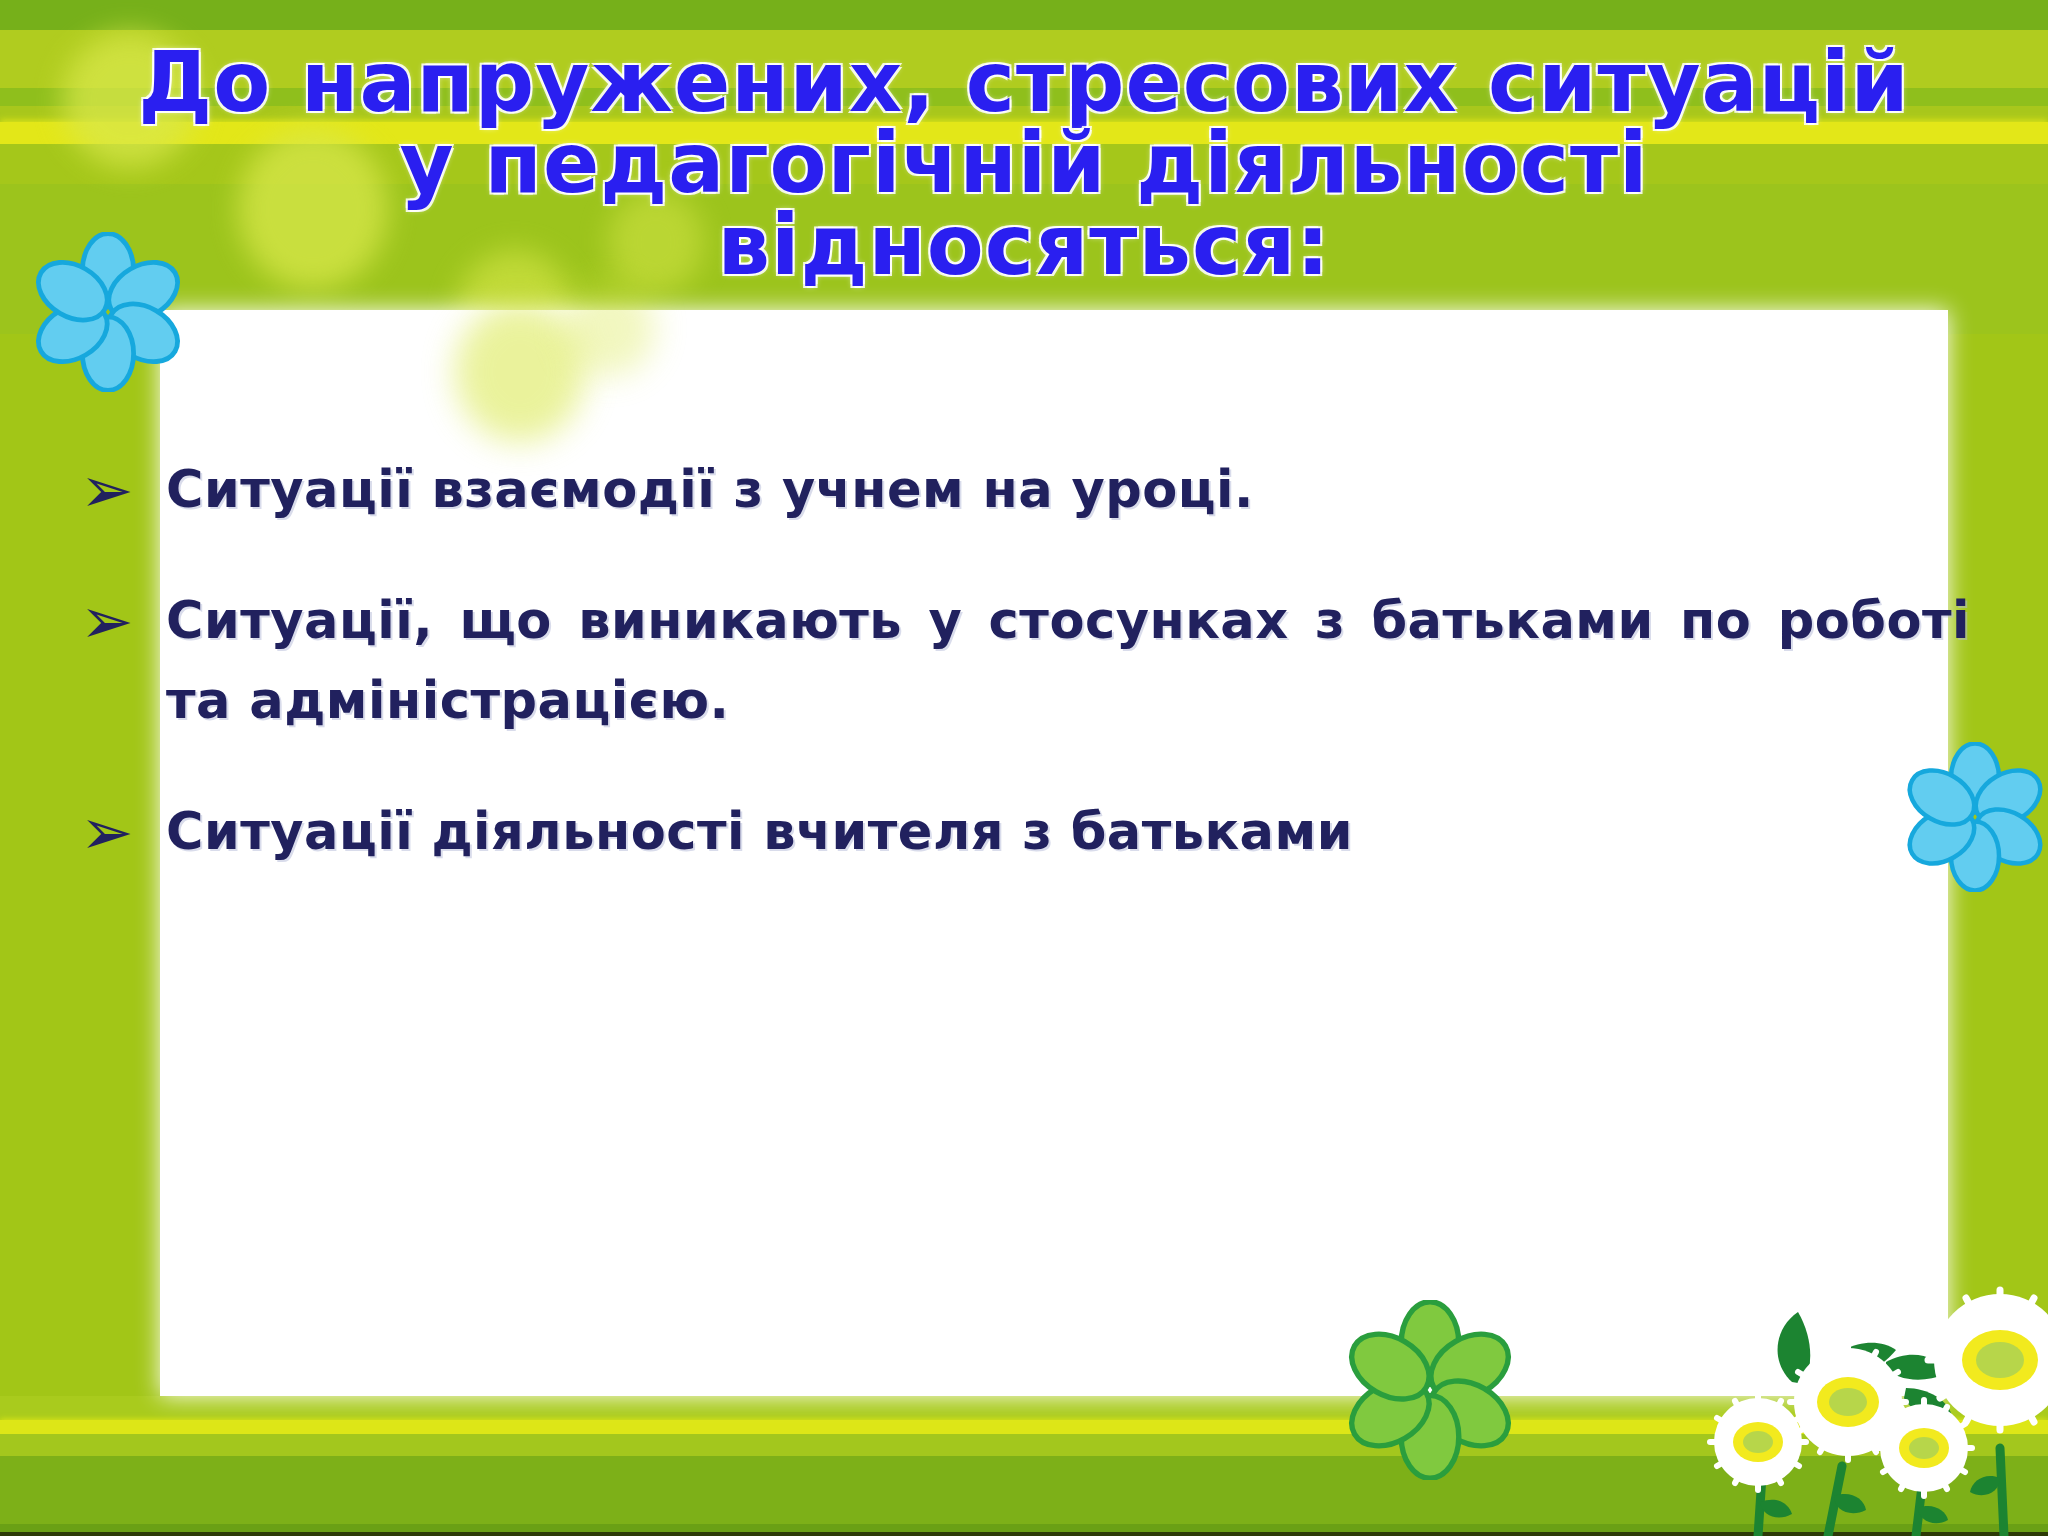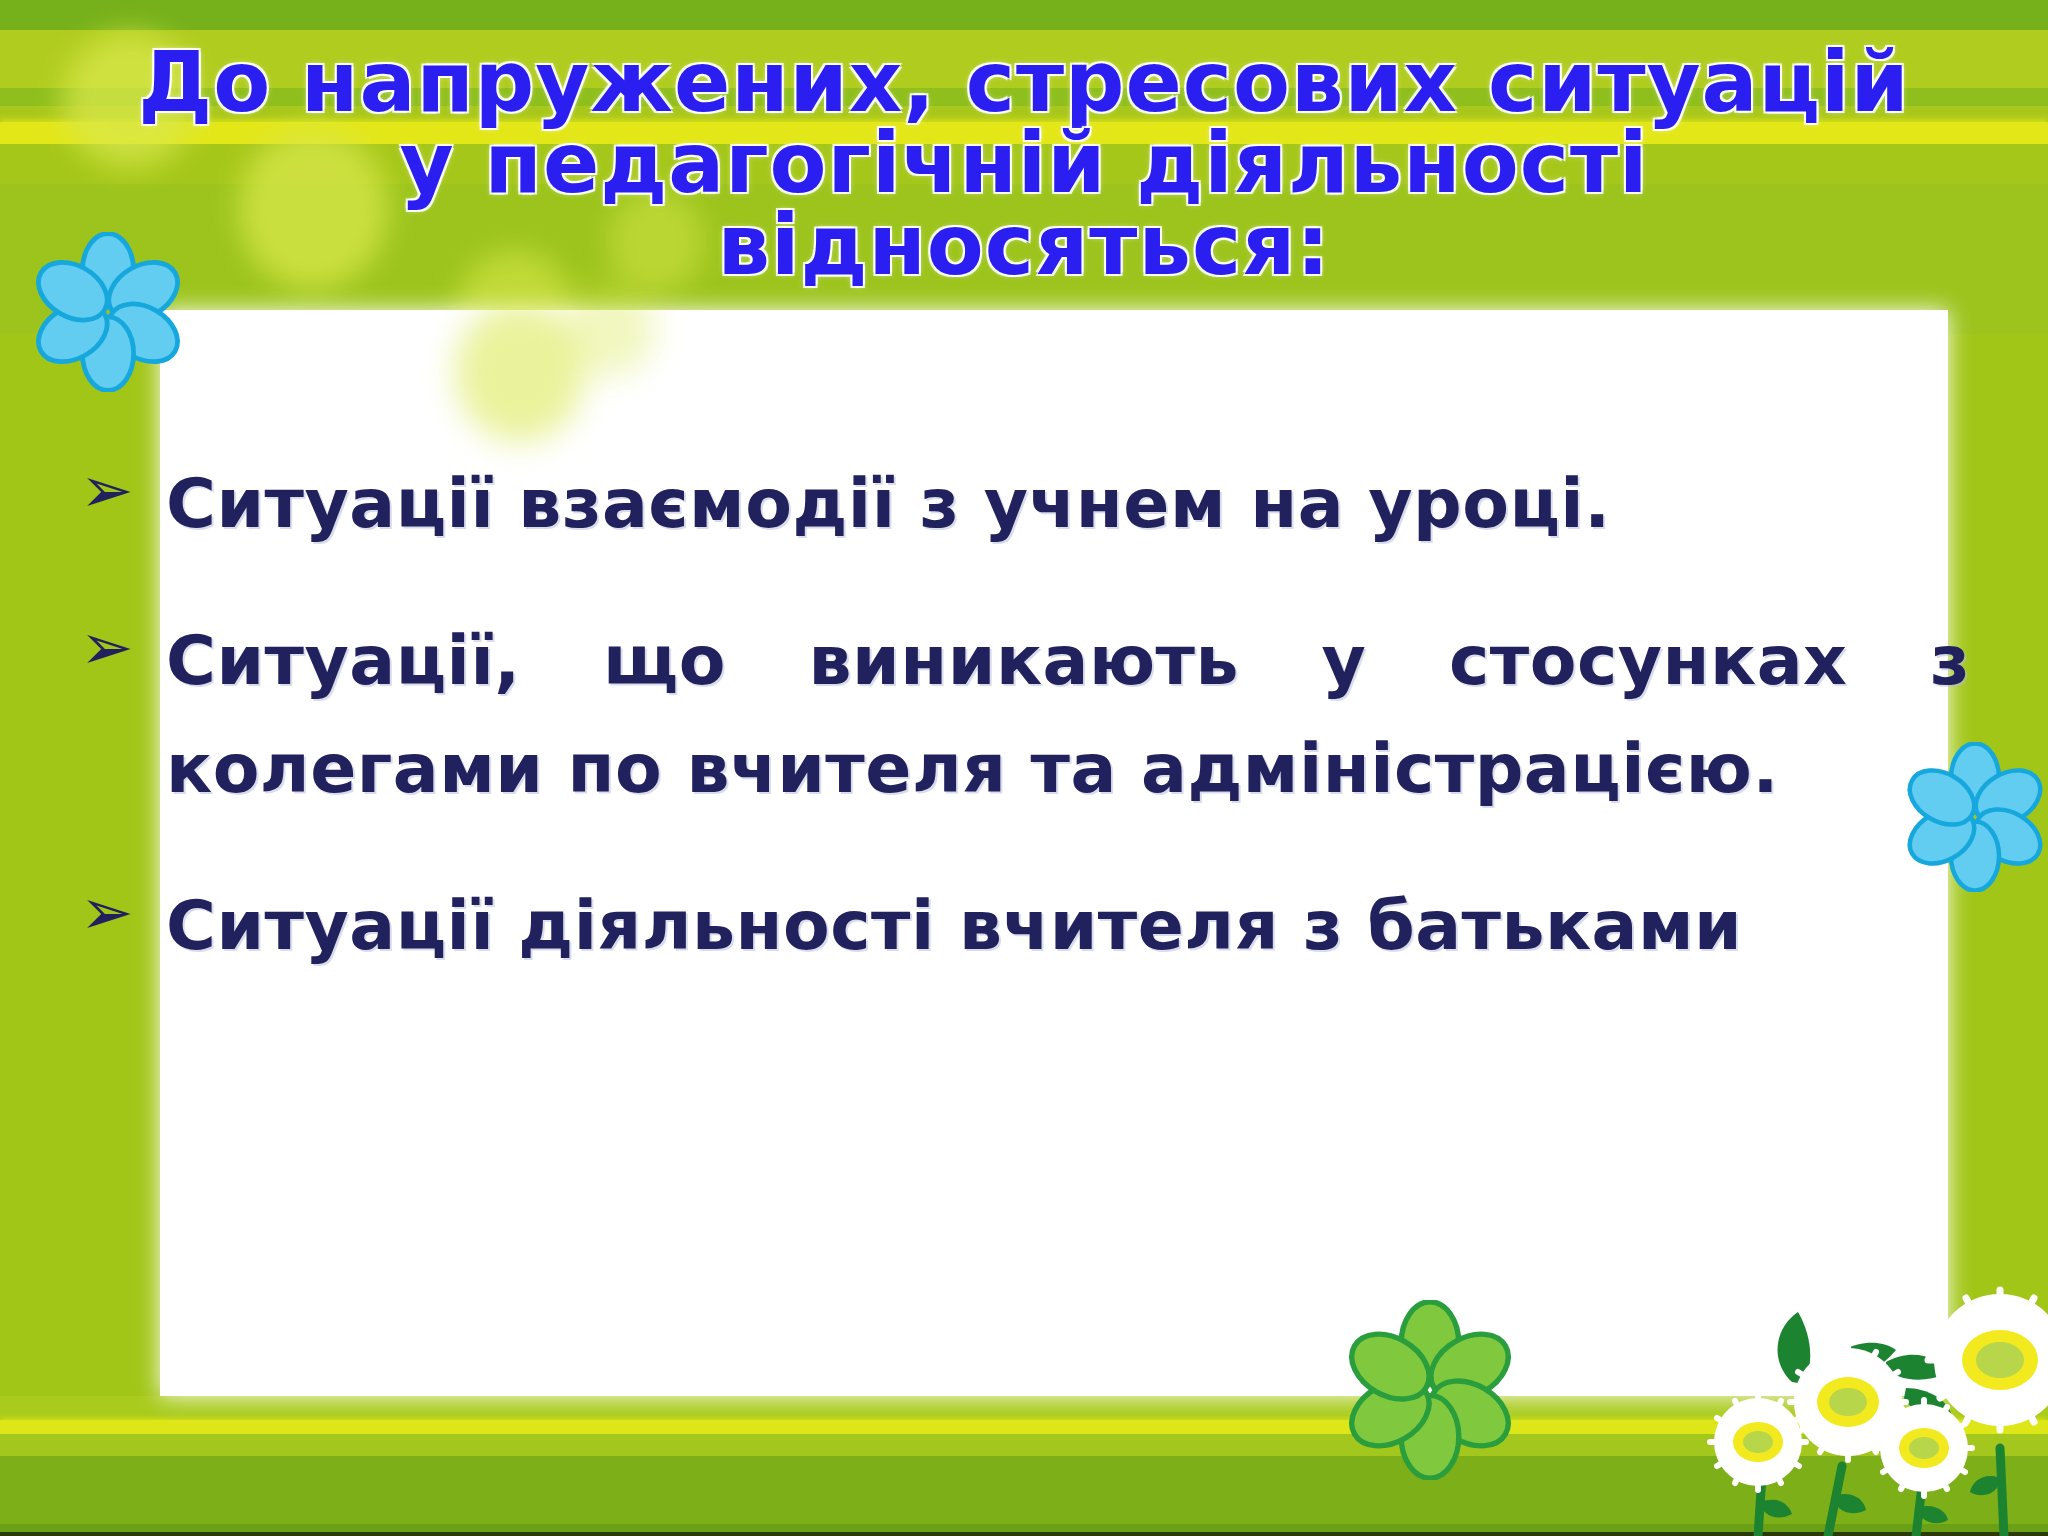--- a/index.html
+++ b/index.html
@@ -109,21 +109,21 @@
     font-size: 64px;
     line-height: 1;
     color: #21215e;
     text-align: left;
     padding-top: 8px;
   }
   .bullet-text {
     flex: 1 1 auto;
     font-family: "DejaVu Sans", sans-serif;
     font-weight: 700;
-    font-size: 68px;
+    font-size: 51px;
     line-height: 1.58;
     letter-spacing: 0.5px;
     color: #21215e;
     text-shadow: 2px 2px 0 rgba(180,185,215,.5);
   }
   .bullet-row.b2 .bullet-text { text-align: justify; }
 
   
   .flower { position: absolute; pointer-events: none; }
 </style>
@@ -165,21 +165,21 @@
 
   <div id="bullets">
 
     <div class="bullet-row b1">
       <span class="bullet-marker">➢</span>
       <span class="bullet-text">Ситуації взаємодії з учнем на уроці.</span>
     </div>
 
     <div class="bullet-row b2">
       <span class="bullet-marker">➢</span>
-      <span class="bullet-text">Ситуації, що виникають у стосунках з колегами по вчителя та адміністрацією.</span>
+      <span class="bullet-text">Ситуації, що виникають у стосунках з батьками по роботі та адміністрацією.</span>
     </div>
 
     <div class="bullet-row b3">
       <span class="bullet-marker">➢</span>
       <span class="bullet-text">Ситуації діяльності вчителя з батьками</span>
     </div>
 
   </div>
 
   <div class="flower" style="left:28px; top:232px; width:160px; height:160px; z-index:7;">

